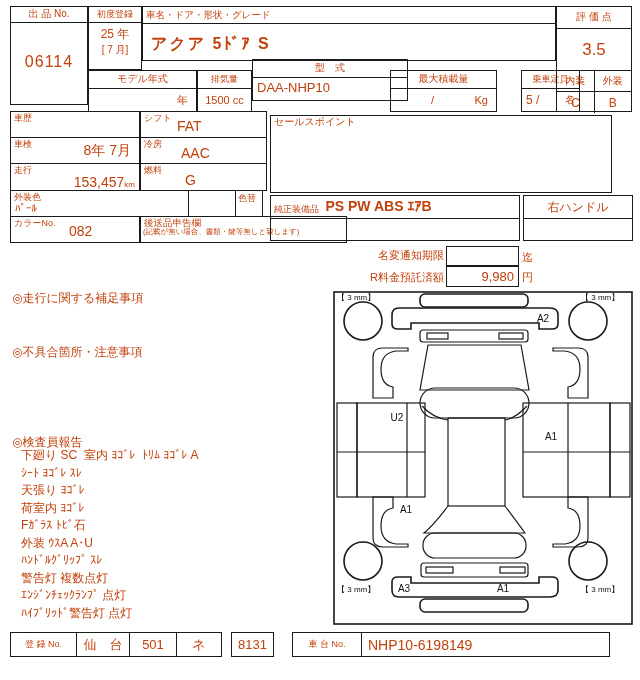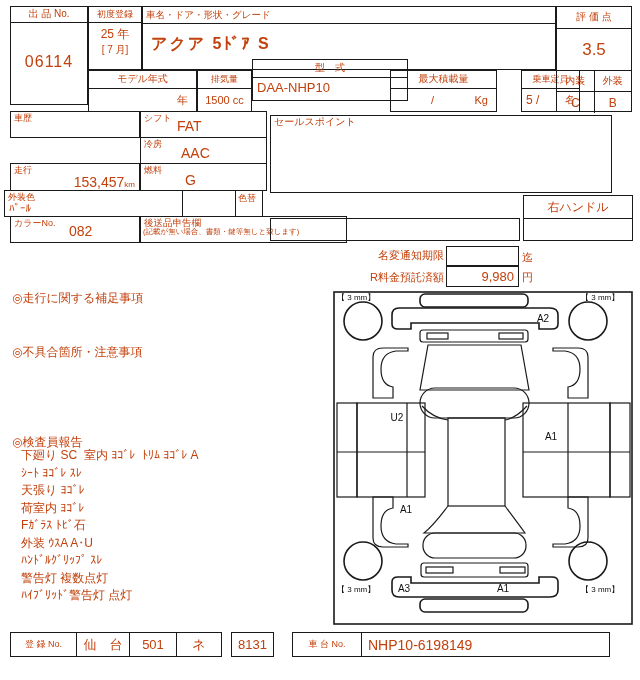--- a/index.html
+++ b/index.html
@@ -32,21 +32,21 @@
     <div class="bb lbl-c" style="height:15px">出 品 No.</div>
     <div class="center" style="height:78px;font-size:16px;letter-spacing:1px">06114</div>
   </div>
 
   <div class="abs" style="left:88px;top:6px;width:54px;height:64px;border:1px solid #1a1a1a">
     <div class="bb lbl-c" style="height:15px;font-size:9px">初度登録</div>
     <div style="text-align:center;font-size:12px;padding-top:3px">25 年</div>
     <div style="text-align:center;font-size:10px">[ 7 月]</div>
   </div>
 
-  <div class="abs b" style="left:142px;top:6px;width:414px;height:64px">
+  <div class="abs b" style="left:142px;top:6px;width:414px;height:55px">
     <div class="bb lbl" style="height:15px;line-height:13px;font-size:9.5px">車名・ドア・形状・グレード</div>
     <div class="big" style="padding:10px 0 0 8px;letter-spacing:2px">アクア 5ﾄﾞｱ S</div>
   </div>
 
   <div class="abs b" style="left:88px;top:70px;width:109px;height:42px">
     <div class="bb lbl-c" style="height:17px;line-height:16px">モデル年式</div>
     <div class="right" style="height:22px;font-size:11px;padding-right:8px">年</div>
   </div>
   <div class="abs b" style="left:197px;top:70px;width:55px;height:42px">
     <div class="bb lbl-c" style="height:17px;line-height:16px;font-size:9px">排気量</div>
@@ -81,58 +81,66 @@
     <div style="height:21px;display:flex;font-size:12px">
       <span class="center" style="flex:1;border-right:1px solid #1a1a1a">C</span>
       <span class="center" style="flex:1">B</span>
     </div>
   </div>
 
   <div class="abs b" style="left:10px;top:111px;width:130px;height:27px">
     <span class="lbl">車歴</span>
     <span></span>
   </div>
+  <div class="abs b" style="left:10px;top:137px;width:130px;height:27px">
+    <span class="lbl" style="position:absolute">車検</span>
+    <div class="right" style="height:100%;font-size:14px;padding-right:8px">8年 7月</div>
+  </div>
   <div class="abs b" style="left:10px;top:163px;width:130px;height:28px">
     <span class="lbl" style="position:absolute">走行</span>
     <div class="right" style="height:100%;font-size:14px;padding-right:4px;align-items:flex-end;padding-bottom:3px">
       <span>153,457</span>
         <span style="font-size:8px;padding-bottom:1px">km</span>
     </div>
   </div>
   <div class="abs b" style="left:140px;top:111px;width:127px;height:27px">
     <span class="lbl" style="position:absolute">シフト</span>
     <div style="font-size:14px;padding:6px 0 0 36px">FAT</div>
   </div>
   <div class="abs b" style="left:140px;top:137px;width:127px;height:27px">
     <span class="lbl" style="position:absolute">冷房</span>
     <div style="font-size:14px;padding:7px 0 0 40px">AAC</div>
   </div>
   <div class="abs b" style="left:140px;top:163px;width:127px;height:28px">
     <span class="lbl" style="position:absolute">燃料</span>
     <div style="font-size:14px;padding:8px 0 0 44px">G</div>
   </div>
-  <div class="abs b" style="left:4px;top:190px;width:179px;height:27px">
+  <div class="abs b" style="left:10px;top:190px;width:179px;height:27px">
     <span class="lbl">外装色</span>
     <div style="font-size:11px;padding-left:4px">ﾊﾟｰﾙ</div>
   </div>
   <div class="abs b" style="left:235px;top:190px;width:28px;height:27px">
     <span class="lbl" style="padding:2px 0 0 2px;font-size:9px">色替</span>
   </div>
   <div class="abs b" style="left:10px;top:216px;width:130px;height:27px">
     <span class="lbl" style="position:absolute;font-size:9px">カラーNo.</span>
     <div style="font-size:14px;padding:6px 0 0 58px">082</div>
   </div>
   <div class="abs b" style="left:140px;top:216px;width:207px;height:27px">
     <span class="lbl" style="font-size:9.5px;font-weight:normal">後送品申告欄</span>
     <span class="tiny">(記載が無い場合、書類・鍵等無しと致します)</span>
   </div>
 
   <div class="abs b" style="left:270px;top:115px;width:342px;height:78px">
     <span class="lbl" style="font-size:10px">セールスポイント</span>
     <span></span>
+  </div>
+  <div class="abs b" style="left:270px;top:195px;width:250px;height:24px">
+    <span class="lbl" style="display:inline-block;font-size:9px;vertical-align:middle;padding-top:6px">純正装備品</span>
+    <span style="font-size:14px;font-weight:bold;vertical-align:middle">PS PW ABS ｴｱB</span>
   </div>
   <div class="abs b" style="left:523px;top:195px;width:110px;height:24px">
     <div class="center" style="height:100%;font-size:12px">右ハンドル</div>
   </div>
   <div class="abs b" style="left:270px;top:218px;width:250px;height:23px"></div>
   <div class="abs b" style="left:523px;top:218px;width:110px;height:23px"></div>
 
   <div class="abs" style="left:340px;top:248px;width:104px;height:16px;font-size:11px;text-align:right">名変通知期限</div>
   <div class="abs b" style="left:446px;top:246px;width:73px;height:20px">
     <div class="right" style="height:100%;font-size:12px;padding-right:3px"></div>
@@ -149,20 +157,21 @@
   <div class="abs sec" style="left:12px;top:434px">◎検査員報告</div>
   <div class="abs" style="left:21px;top:447px;width:310px">
     <div class="rep">下廻り SC  室内 ﾖｺﾞﾚ  ﾄﾘﾑ ﾖｺﾞﾚ A</div>
     <div class="rep">ｼｰﾄ ﾖｺﾞﾚ ｽﾚ</div>
     <div class="rep">天張り ﾖｺﾞﾚ</div>
     <div class="rep">荷室内 ﾖｺﾞﾚ</div>
     <div class="rep">Fｶﾞﾗｽ ﾄﾋﾞ石</div>
     <div class="rep">外装 ｳｽA A･U</div>
     <div class="rep">ﾊﾝﾄﾞﾙｸﾞﾘｯﾌﾟ ｽﾚ</div>
     <div class="rep">警告灯 複数点灯</div>
+    <div class="rep">ｴﾝｼﾞﾝﾁｪｯｸﾗﾝﾌﾟ 点灯</div>
     <div class="rep">ﾊｲﾌﾞﾘｯﾄﾞ警告灯 点灯</div>
   </div>
 
   <svg class="abs" style="left:333px;top:291px" width="300" height="334" viewBox="0 0 300 334">
     <rect class="ln" x="1" y="1" width="298" height="332"></rect>
 
     <circle class="ln" cx="30" cy="30" r="19"></circle>
     <circle class="ln" cx="255" cy="30" r="19"></circle>
     <circle class="ln" cx="30" cy="270" r="19"></circle>
     <circle class="ln" cx="255" cy="270" r="19"></circle>

